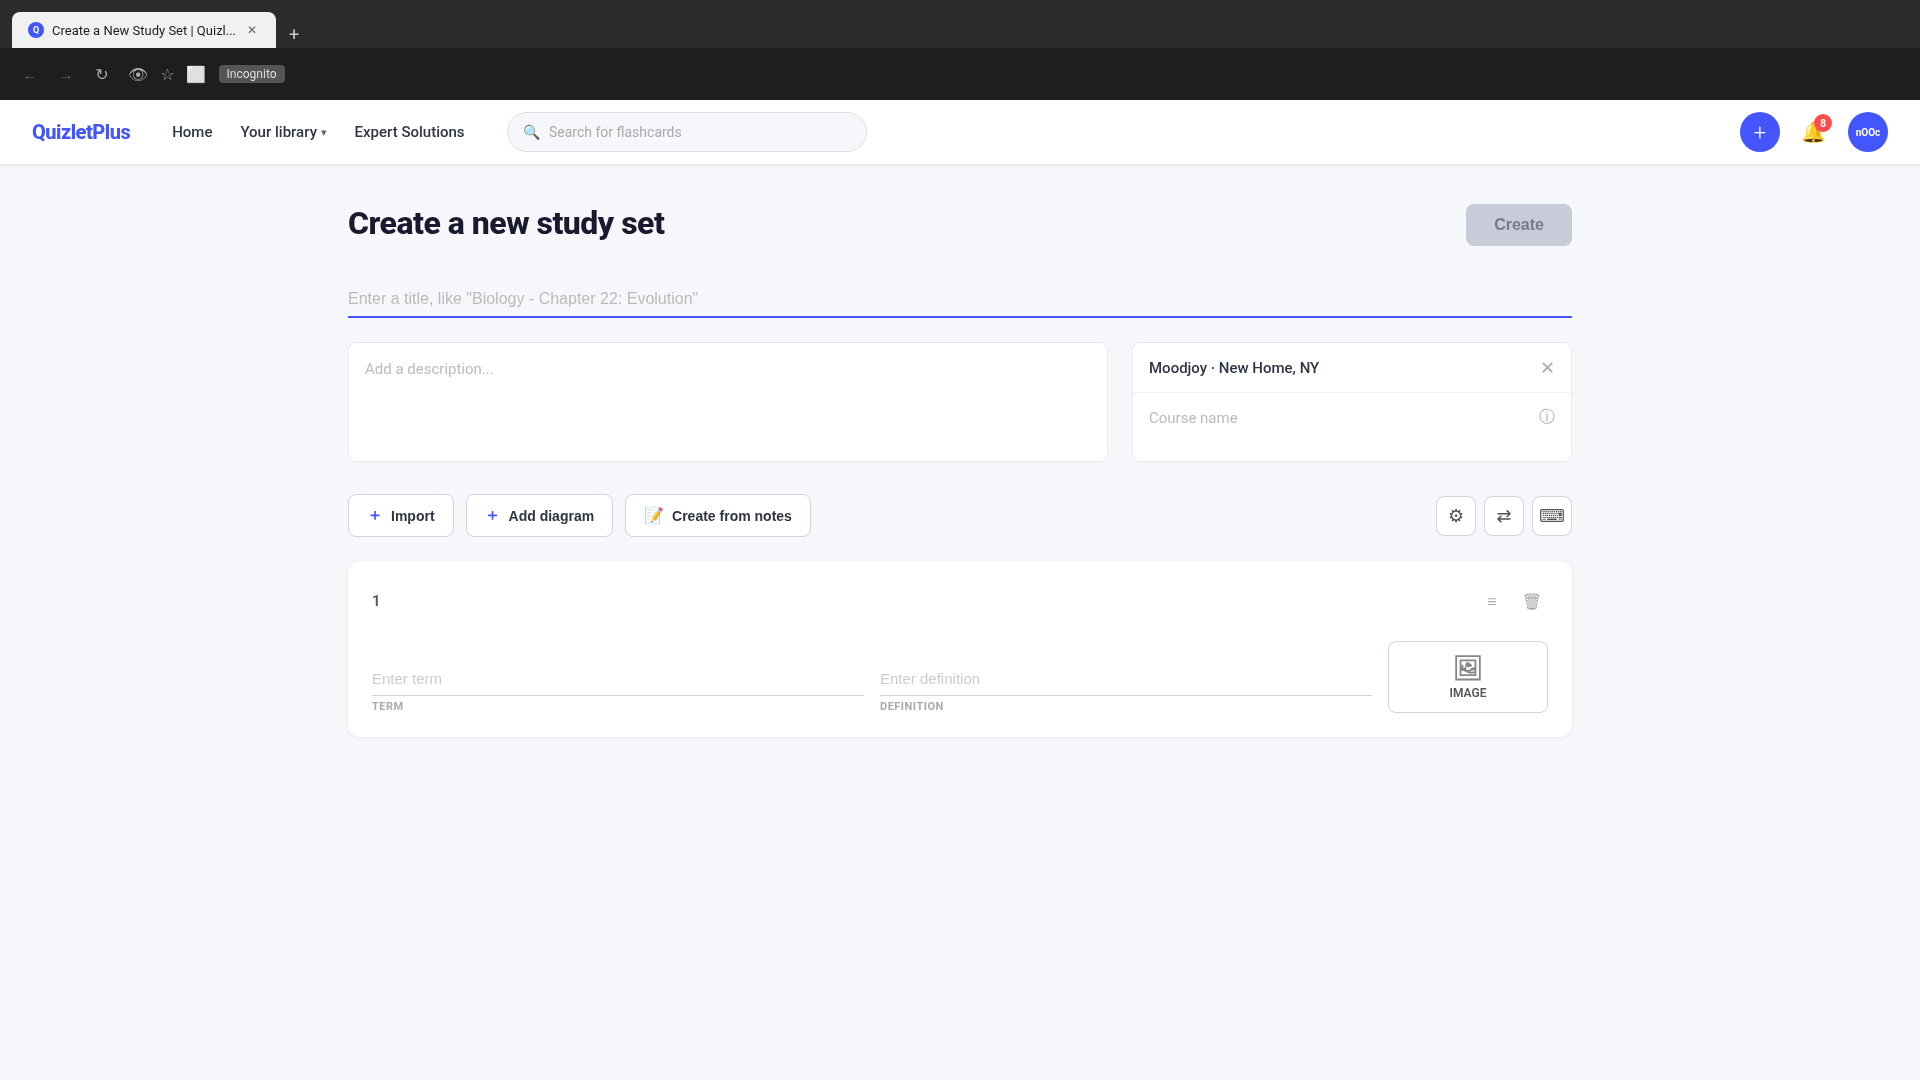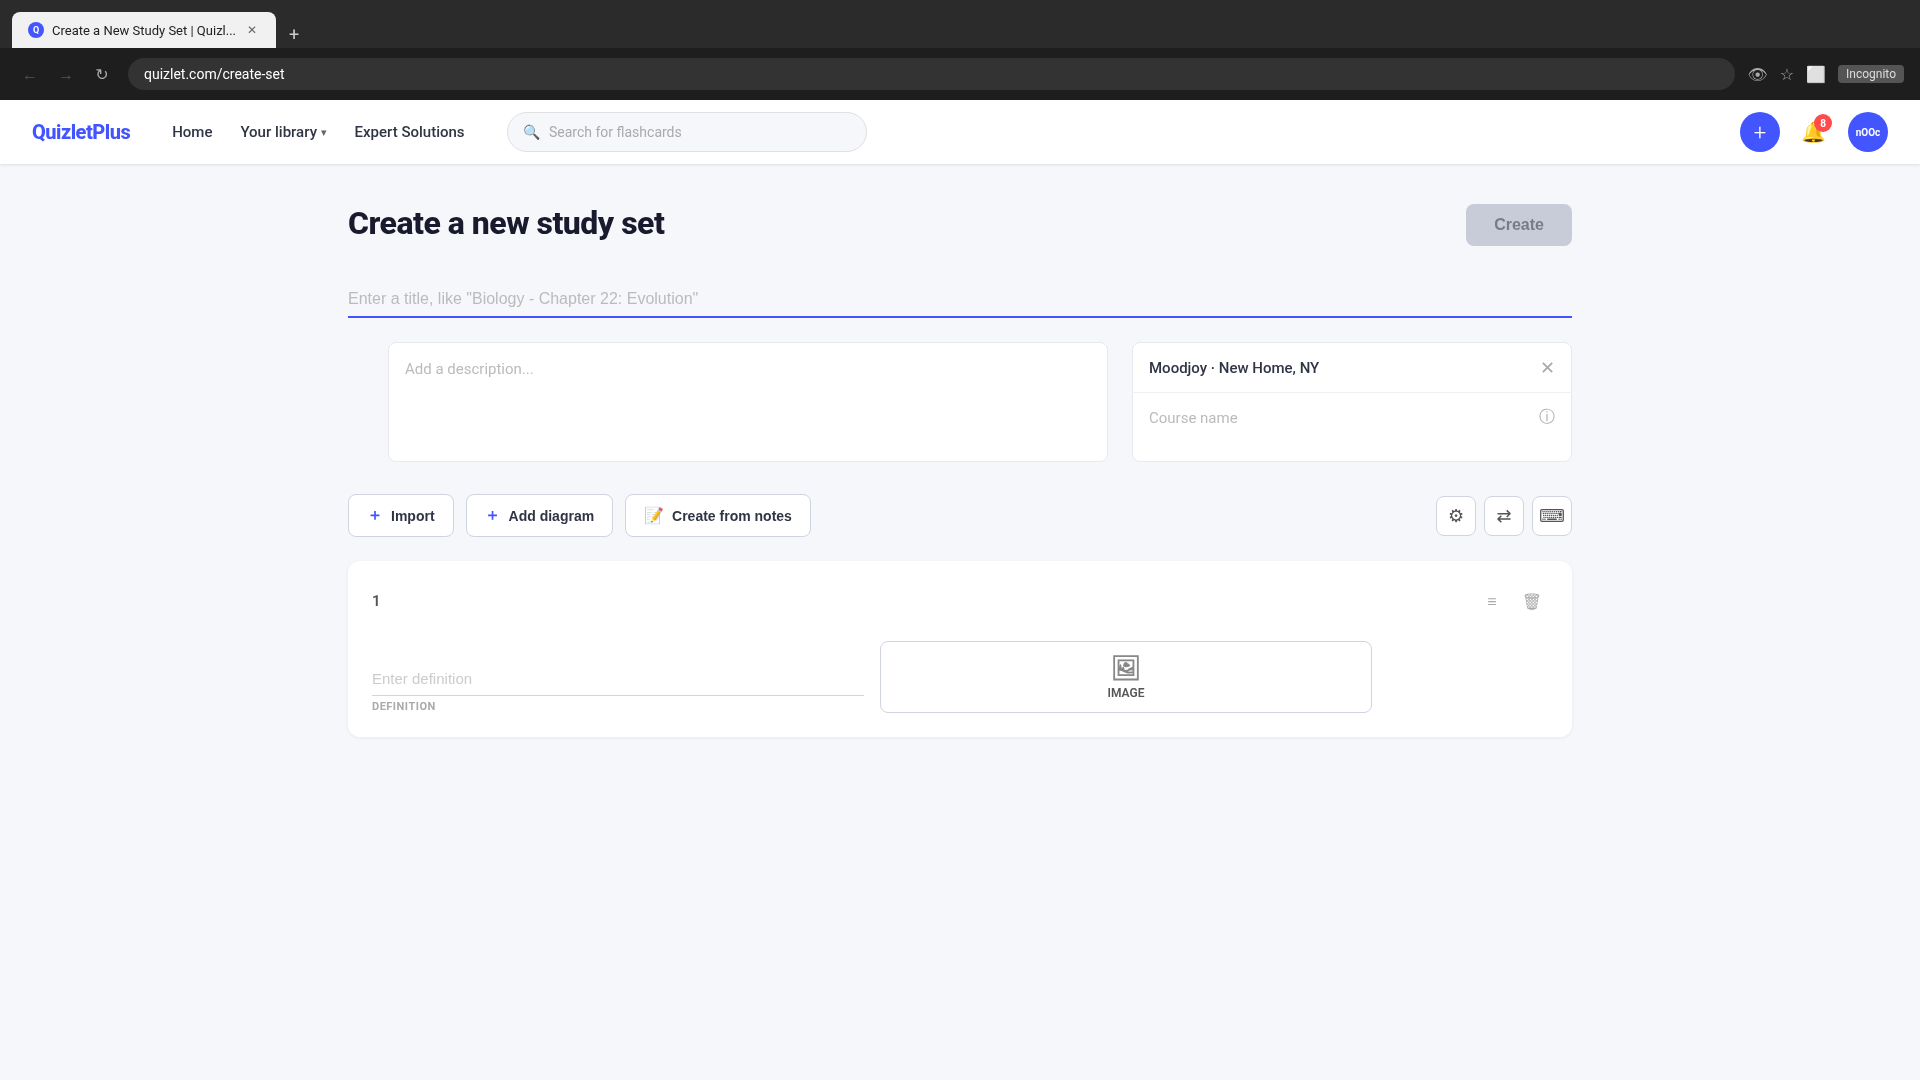--- a/index.html
+++ b/index.html
@@ -45,21 +45,21 @@
     .page-title { font-size: 32px; font-weight: 800; color: #1a1a2e; letter-spacing: -0.5px; }
     .create-btn { background: #c8ccd8; color: #7a7a8a; font-size: 16px; font-weight: 700; border: none; border-radius: 8px; padding: 12px 28px; cursor: not-allowed; }
 
     
     .title-input-wrap { margin-bottom: 24px; }
     .title-input { width: 100%; border: none; border-bottom: 2px solid #4255ff; background: transparent; font-size: 16px; color: #444; padding: 8px 0; outline: none; }
     .title-input::placeholder { color: #bbb; }
 
     
     .two-col { display: grid; grid-template-columns: 1fr 440px; gap: 24px; margin-bottom: 32px; }
-    .description-box { background: #fff; border-radius: 8px; padding: 16px; min-height: 120px; border: 1.5px solid #e8e8f0; margin-left: 40px; }
+    .description-box { background: #fff; border-radius: 8px; padding: 16px; min-height: 120px; border: 1.5px solid #e8e8f0; }
     .description-placeholder { color: #bbb; font-size: 15px; }
     .school-box { background: #fff; border-radius: 8px; border: 1.5px solid #e8e8f0; overflow: hidden; }
     .school-row { display: flex; align-items: center; padding: 14px 16px; border-bottom: 1px solid #f0f0f5; gap: 8px; }
     .school-name { font-size: 15px; color: #303545; font-weight: 500; flex: 1; }
     .school-close { color: #aaa; cursor: pointer; font-size: 18px; }
     .course-row { display: flex; align-items: center; padding: 14px 16px; }
     .course-placeholder { color: #bbb; font-size: 15px; flex: 1; }
     .info-icon { color: #aaa; font-size: 16px; cursor: pointer; }
 
     
@@ -97,23 +97,20 @@
     <div class="tab-new">+</div>
   </div>
 </div>
 
 <div class="address-bar">
   <div class="nav-buttons">
     <div class="nav-btn disabled">←</div>
     <div class="nav-btn disabled">→</div>
     <div class="nav-btn">↻</div>
   </div>
-  <div class="url-bar">
-    <span>quizlet.com/create-set</span>
-  </div>
   <div class="address-actions">
     <span class="addr-icon">👁</span>
     <span class="addr-icon">☆</span>
     <span class="addr-icon">⬜</span>
     <span class="incognito-badge">Incognito</span>
   </div>
 </div>
 
 <nav class="app-nav">
   <div class="logo">QuizletPlus</div>
@@ -202,20 +199,24 @@
   <div class="card">
     <div class="card-top">
       <span class="card-num">1</span>
       <div class="card-top-actions">
         <div class="card-icon-btn">≡</div>
         <div class="card-icon-btn">🗑</div>
       </div>
     </div>
     <div class="card-fields">
       <div class="field-wrap">
+        <input class="field-input" type="text" placeholder="Enter term" style="">
+        <label class="field-label">TERM</label>
+      </div>
+      <div class="field-wrap">
         <input class="field-input" type="text" placeholder="Enter definition" style="">
         <label class="field-label">DEFINITION</label>
       </div>
       <div class="image-btn">
         <span class="image-btn-icon">🖼</span>
         <span>IMAGE</span>
       </div>
     </div>
   </div>
 </div>

